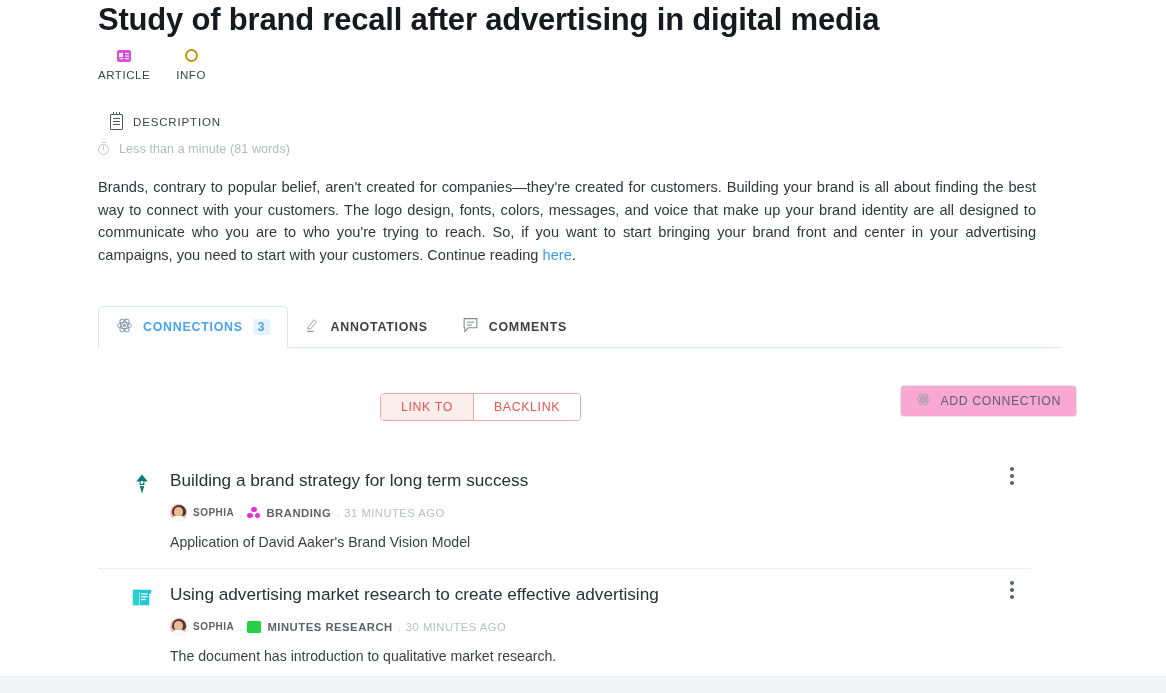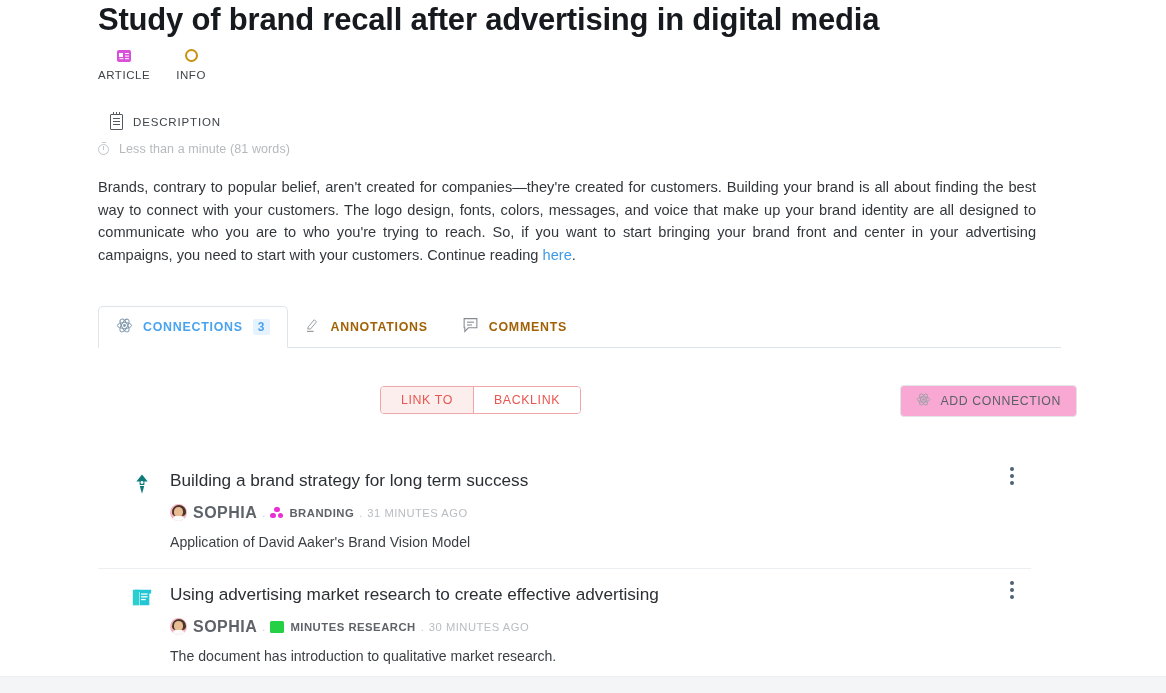--- a/index.html
+++ b/index.html
@@ -176,21 +176,21 @@
     align-items: center;
     gap: 10px;
     padding: 0 17px;
     height: 41px;
     cursor: pointer;
   }
   .tab-label {
     font-size: 12.4px;
     letter-spacing: 0.75px;
     font-weight: 700;
-    color: #a16207;
+    color: #404040;
   }
   .tab.active {
     border: 1px solid #dde4ea;
     border-bottom: 1px solid #ffffff;
     border-radius: 5px 5px 0 0;
     background: #ffffff;
     margin-bottom: -1px;
     height: 42px;
   }
   .tab.active .tab-label { color: #4aa3ef; }
@@ -209,21 +209,21 @@
 
   
   .action-row {
     margin-top: 37px;
     height: 28px;
     position: relative;
   }
   .toggle-group {
     position: absolute;
     left: 282px;
-    top: 1px;
+    top: 8px;
     display: flex;
     border: 1px solid #f0a6a6;
     border-radius: 4px;
     overflow: hidden;
     height: 28px;
     align-items: flex-end;
   }
   .toggle-btn {
     font-size: 12.4px;
     letter-spacing: 0.6px;
@@ -321,21 +321,21 @@
     border-radius: 4.5px;
   }
   .avatar .body {
     position: absolute;
     left: 2px; bottom: 0;
     width: 13px; height: 5px;
     background: #fbfbfb;
     border-radius: 5px 5px 0 0;
   }
   .meta-user {
-    font-size: 16px;
+    font-size: 10px;
     font-weight: 700;
     letter-spacing: 0.5px;
     color: #5e6369;
   }
   .meta-dot {
     color: #c4c7cb;
     font-size: 11px;
     margin: 0 5px;
   }
   .meta-tag {

